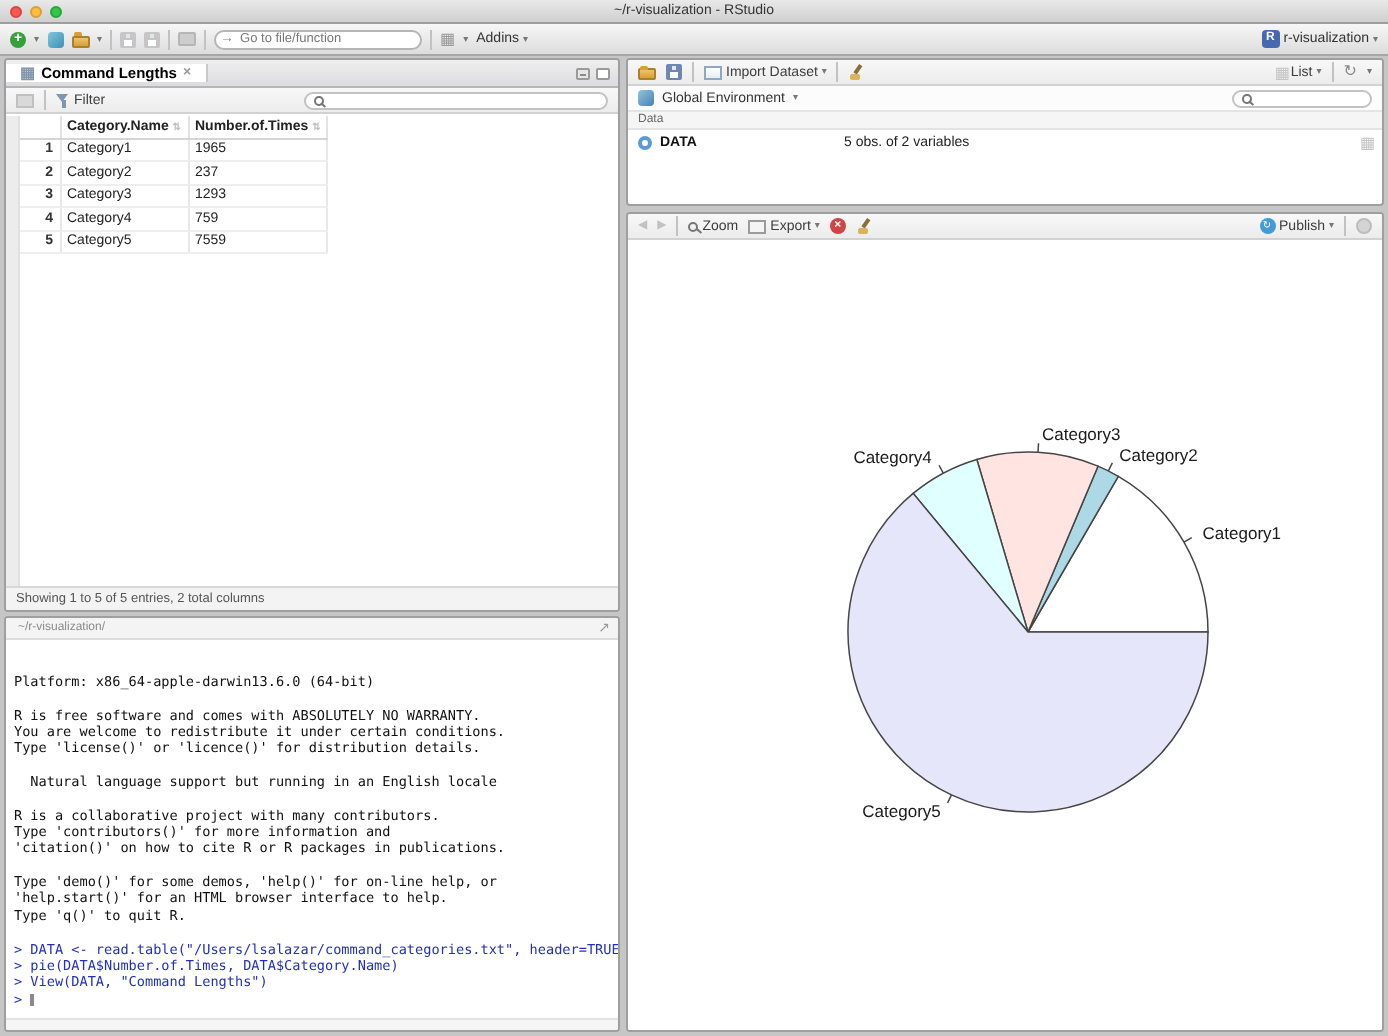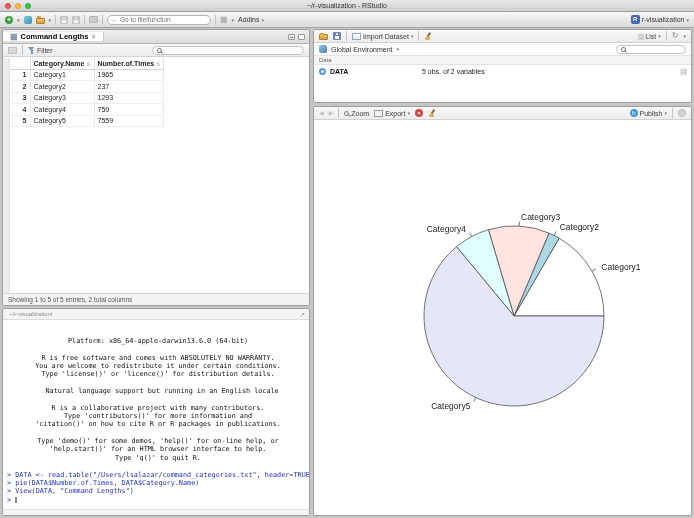--- a/index.html
+++ b/index.html
@@ -115,21 +115,21 @@
   table.dv .c2 { width:66px; }
   .viewer-footer { position:absolute; left:0; right:0; bottom:0; height:12px; background:#f3f3f3;
     border-top:1px solid #d8d8d8; font-size:6.5px; line-height:12px; color:#555; padding-left:5px; }
 
   
   .path-row { height:11px; background:#f4f4f4; border-bottom:1px solid #ddd; font-size:6px; line-height:11px;
     color:#8a8a8a; padding-left:6px; position:relative; }
   .path-row .ic { position:absolute; right:4px; top:2px; }
   .console-body { position:absolute; left:0; right:0; top:26px; bottom:6px; padding:2px 0 0 4px;
     font-family:"DejaVu Sans Mono",monospace; font-size:6.8px; line-height:8.35px; white-space:pre; overflow:hidden; }
-  .cline.output { color:#111;text-align:center; }
+  .cline.output { color:#111; }
   .cline.input, .cline.prompt { color:#2330bd; }
   .cursor { display:inline-block; width:2px; height:6px; border:1px solid #8a8a8a; vertical-align:-1px; }
   .console-scroll { position:absolute; left:0; right:0; bottom:0; height:6px; background:#f5f5f5; border-top:1px solid #e2e2e2; }
 
   
   .env-global { height:13px; display:flex; align-items:center; gap:4px; padding:0 5px;
     border-bottom:1px solid #e4e4e4; font-size:7px; color:#333; background:#fcfcfc; }
   .env-global .searchbox { margin-left:auto; width:70px; }
   .env-sec { height:9px; background:#f5f5f5; border-bottom:1px solid #e3e3e3; font-size:6px; line-height:9px;
     color:#666; padding-left:5px; }

